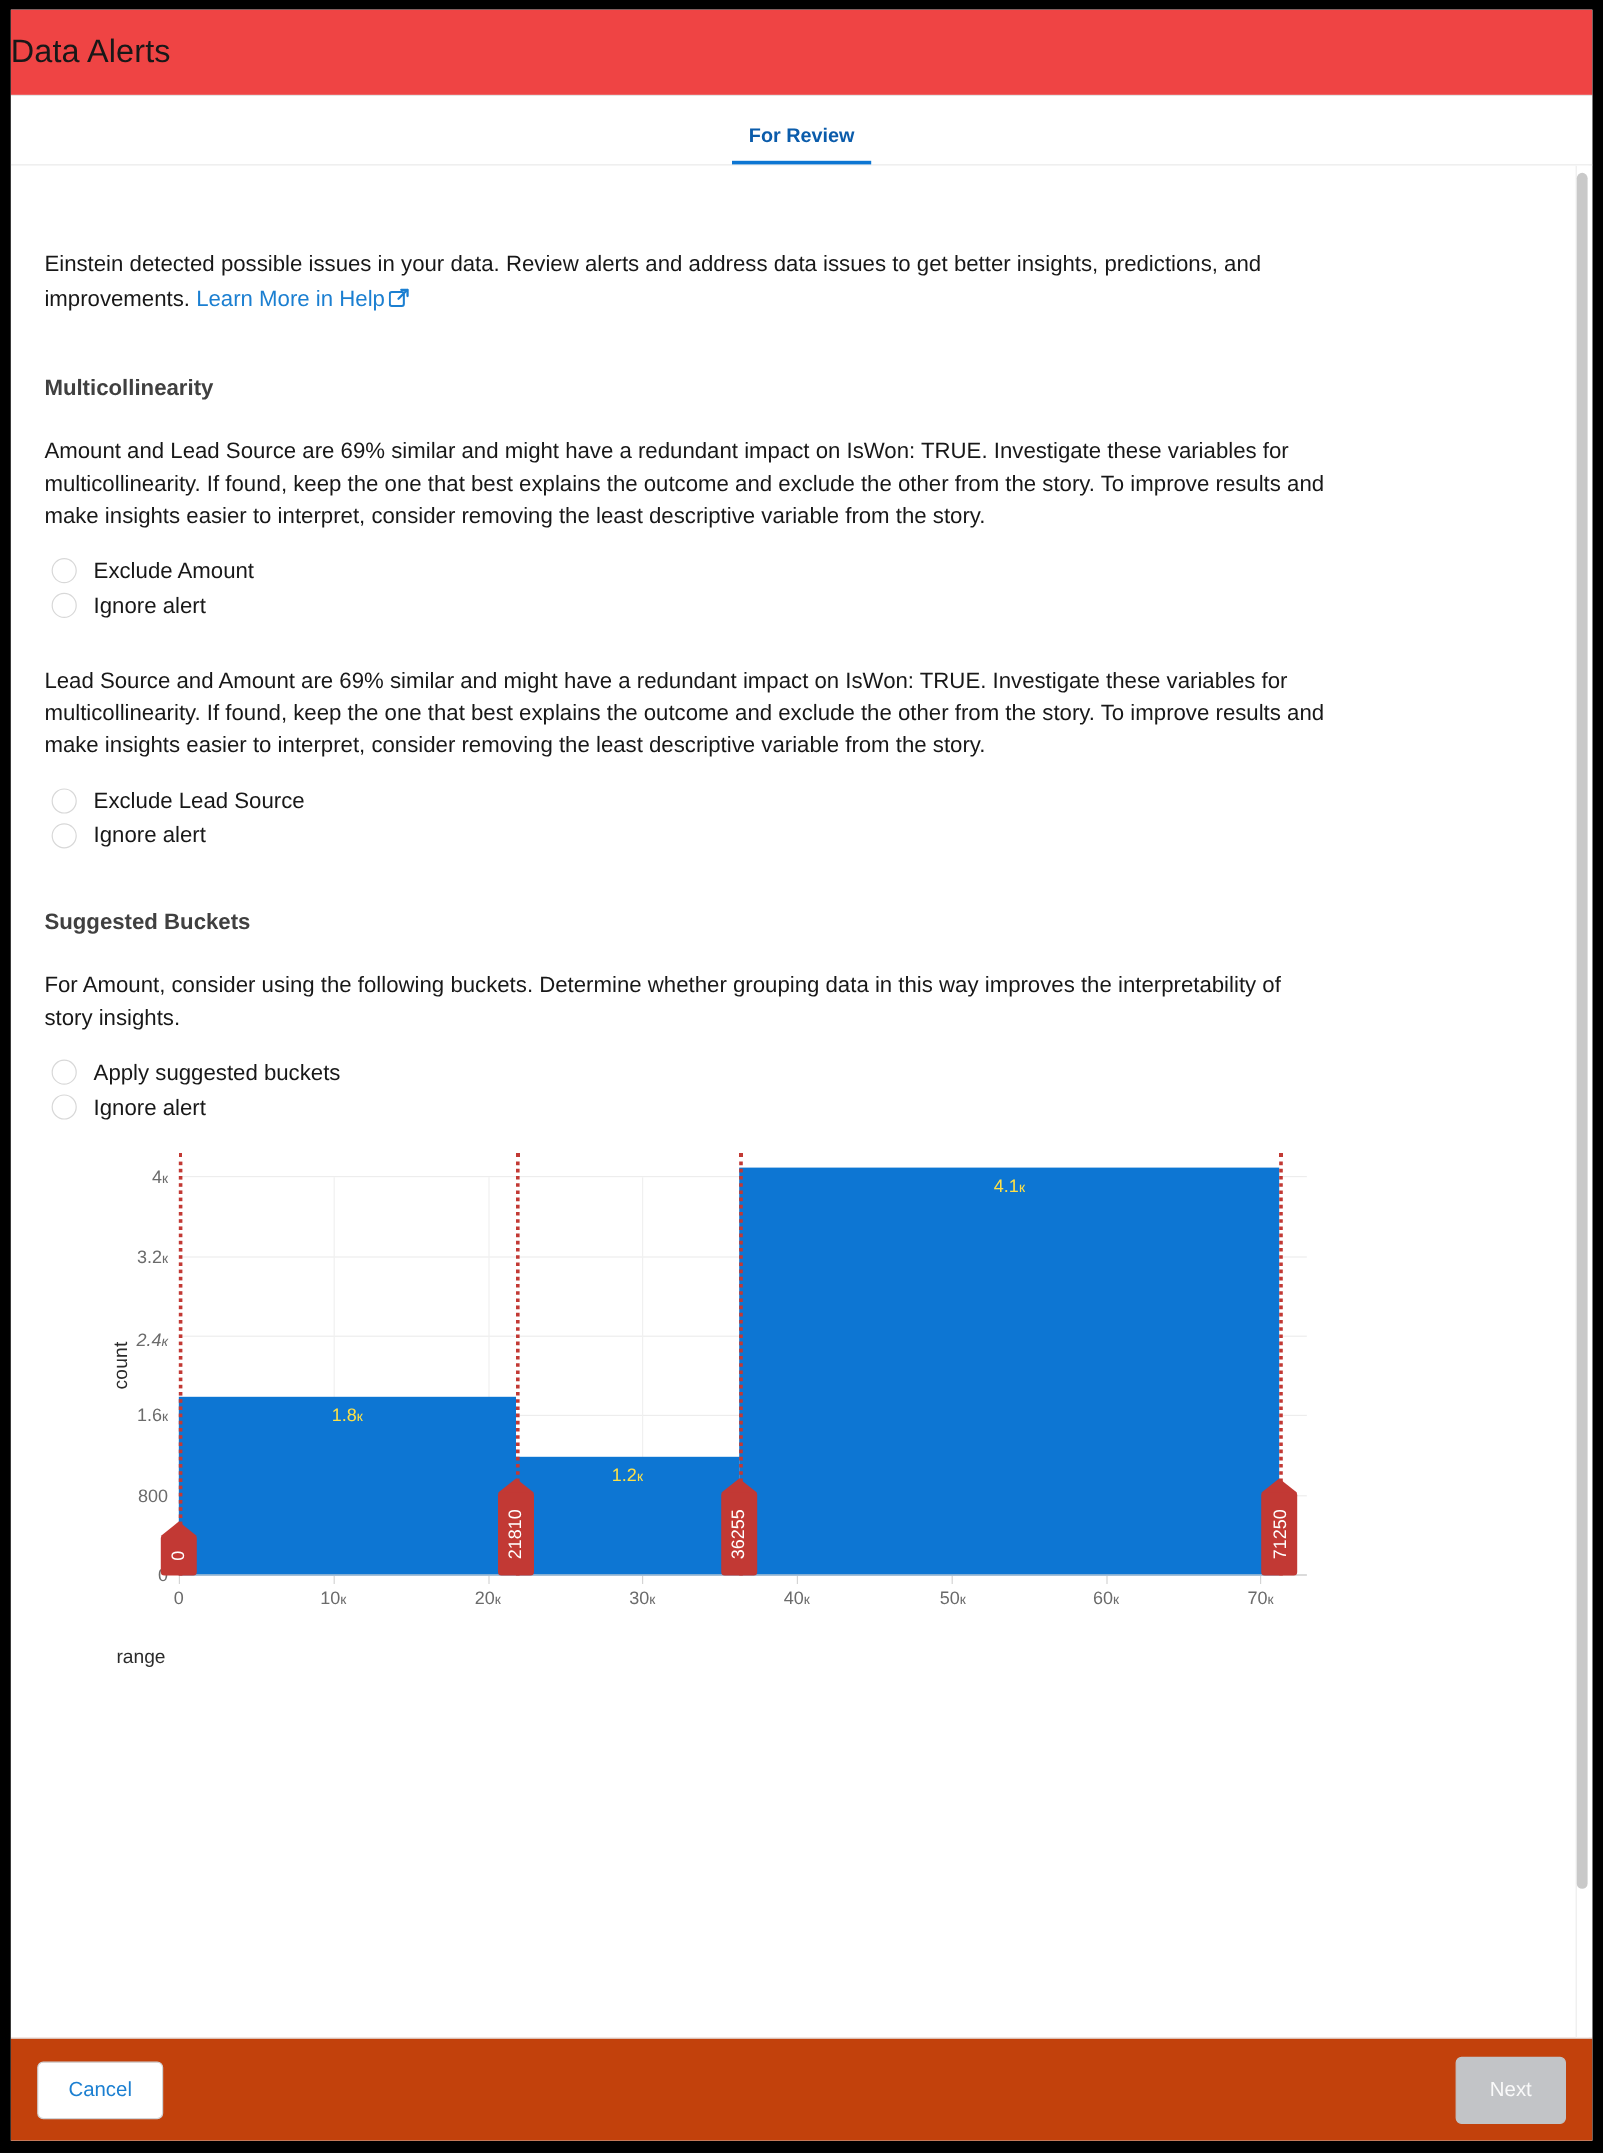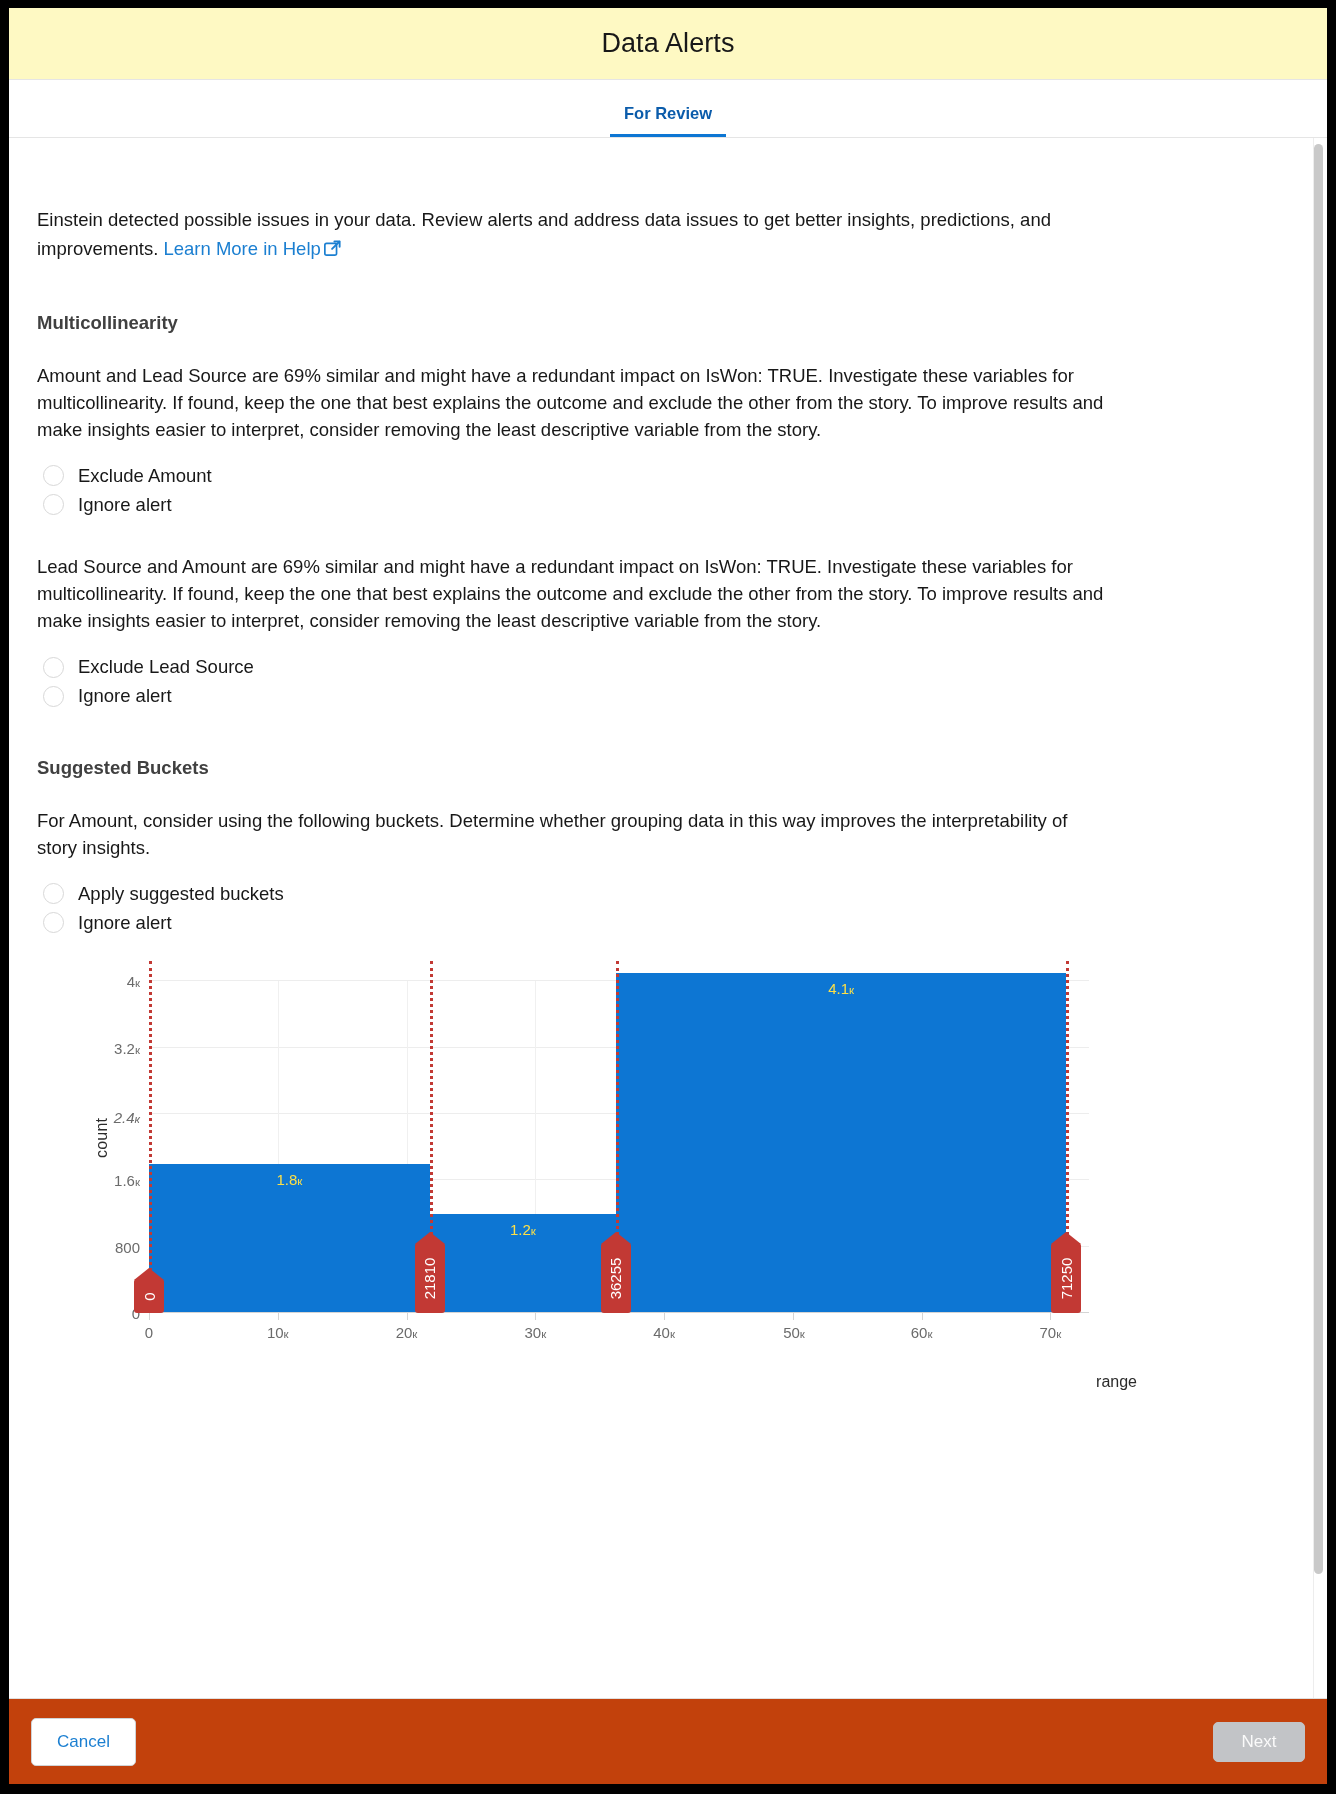--- a/index.html
+++ b/index.html
@@ -19,22 +19,22 @@
     background: #ffffff;
     display: flex; flex-direction: column;
     overflow: hidden;
     position: relative;
   }
 
   
   .modal-header {
     height: 72px; flex: 0 0 72px;
     border-bottom: 1px solid #e5e5e5;
-    display: flex; align-items: center; justify-content: center;
-    background: #fef9c3;
+    display: flex; align-items: center; 
+    background: #ef4444;
   }
   .modal-title {
     font-size: 27px; color: #181818; font-weight: 400;
     letter-spacing: .1px;
   }
 
   
   .tabbar {
     height: 58px; flex: 0 0 58px;
     border-bottom: 1px solid #e5e5e5;
@@ -97,21 +97,21 @@
     margin-top: 36px; position: relative;
     width: 1100px; height: 420px;
   }
   .y-axis-title {
     position: absolute; left: 56px; top: 185px;
     transform: rotate(-90deg); transform-origin: left top;
     font-size: 16px; color: #2b2b2b; letter-spacing: .2px;
   }
   .x-axis-title {
     position: absolute; left: 0; right: 0; bottom: 2px;
-    text-align: right; font-size: 16px; color: #2b2b2b;
+    text-align: left; font-size: 16px; color: #2b2b2b;
     padding-left: 60px;
   }
   .plot {
     position: absolute;
     left: 112px; top: 8px;
     width: 940px; height: 332px;
   }
   .ytick {
     position: absolute; right: 100%; margin-right: 9px;
     font-size: 15px; color: #6b6b6b; transform: translateY(-50%);
@@ -193,21 +193,21 @@
   }
   .btn {
     font-size: 17px; border-radius: 5px; cursor: pointer;
     display: flex; align-items: center; justify-content: center;
   }
   .btn-cancel {
     width: 105px; height: 48px;
     background: #fff; border: 1px solid #d0d3d6; color: #1b7fd1;
   }
   .btn-next {
-    width: 92px; height: 40px;
+    width: 92px; height: 56px;
     background: #c2c4c7; border: 1px solid #c2c4c7; color: #fafafa;
     cursor: default;
   }
 </style>
 </head>
 <body>
 
 <div id="root">
   <div class="modal">
 

